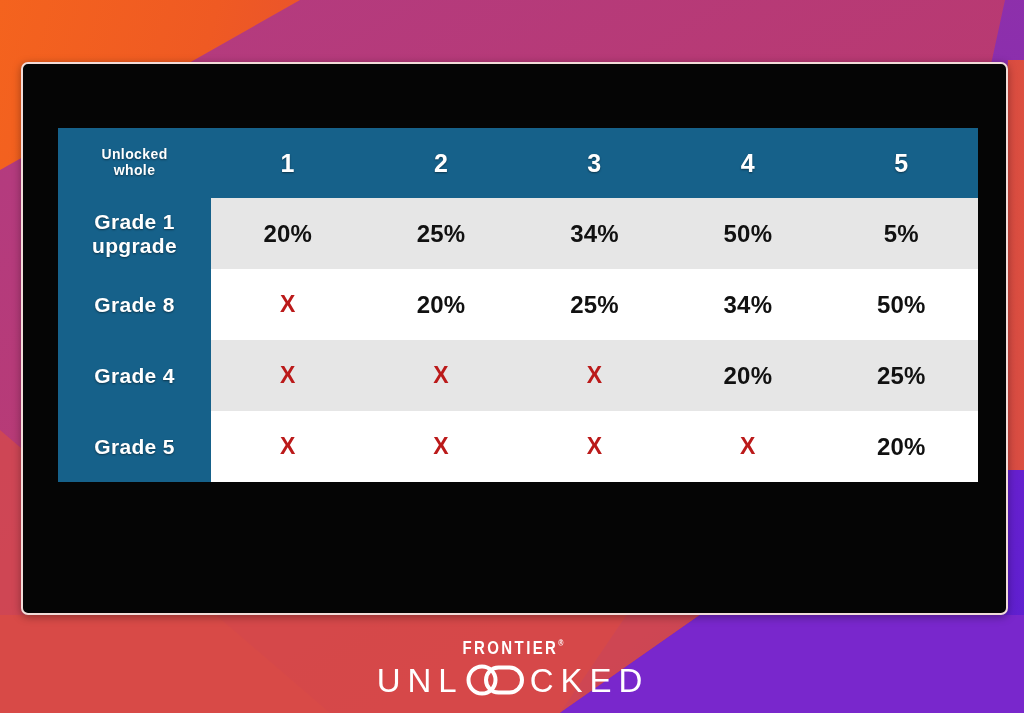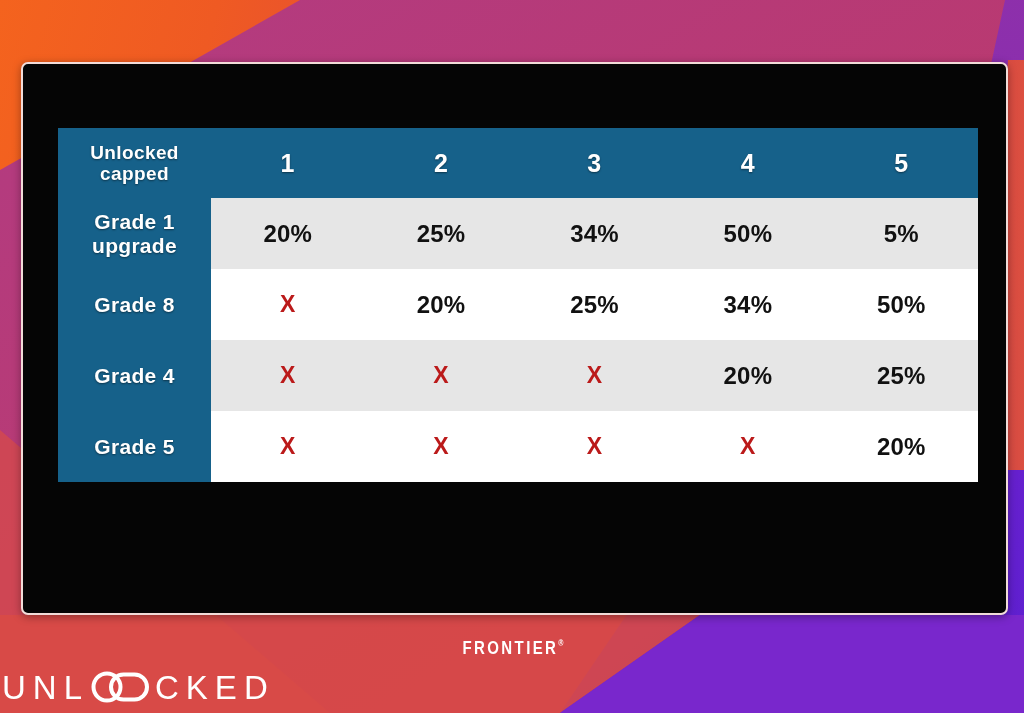--- a/index.html
+++ b/index.html
@@ -68,21 +68,21 @@
   thead tr { height: 70px; }
   thead th {
     background: #16618a;
     color: #ffffff;
     font-size: 25px;
     font-weight: bold;
     letter-spacing: 0.4px;
     text-shadow: 0 1px 2px rgba(0,0,0,0.45);
   }
   thead th.corner {
-    font-size: 19px;
+    font-size: 14px;
     line-height: 1.12;
     background: #16618a;
   }
   thead th.corner span { display: block; }
 
   
   tbody tr { height: 71px; padding-left: 36px; }
   tbody tr:nth-child(odd)  td.val { background: #e6e6e6; }
   tbody tr:nth-child(even) td.val { background: #ffffff; }
 
@@ -140,25 +140,25 @@
     transform-origin: center bottom;
     display: inline-block;
     position: relative;
   }
   #logo .brand sup {
     font-size: 7px;
     letter-spacing: 0;
     vertical-align: super;
   }
   #logo .word {
-    margin-top: 9px;
+    margin-top: 2px;
     height: 40px;
     display: flex;
     align-items: center;
-    justify-content: flex-start;
+    justify-content: center;
   }
   #logo .word-text {
     font-size: 33px;
     font-weight: normal;
     letter-spacing: 7px;
     line-height: 1;
   }
 </style>
 </head>
 <body>
@@ -208,21 +208,21 @@
         <col class="col-lvl">
           <col class="col-lvl">
           <col class="col-lvl">
           <col class="col-lvl">
           <col class="col-lvl">
       </colgroup>
       <thead>
         <tr>
           <th class="corner">
             <span>Unlocked</span>
-            <span>capped</span>
+            <span>whole</span>
           </th>
           <th>1</th>
           <th>2</th>
           <th>3</th>
           <th>4</th>
           <th>5</th>
         </tr>
       </thead>
       <tbody>
         <tr>

